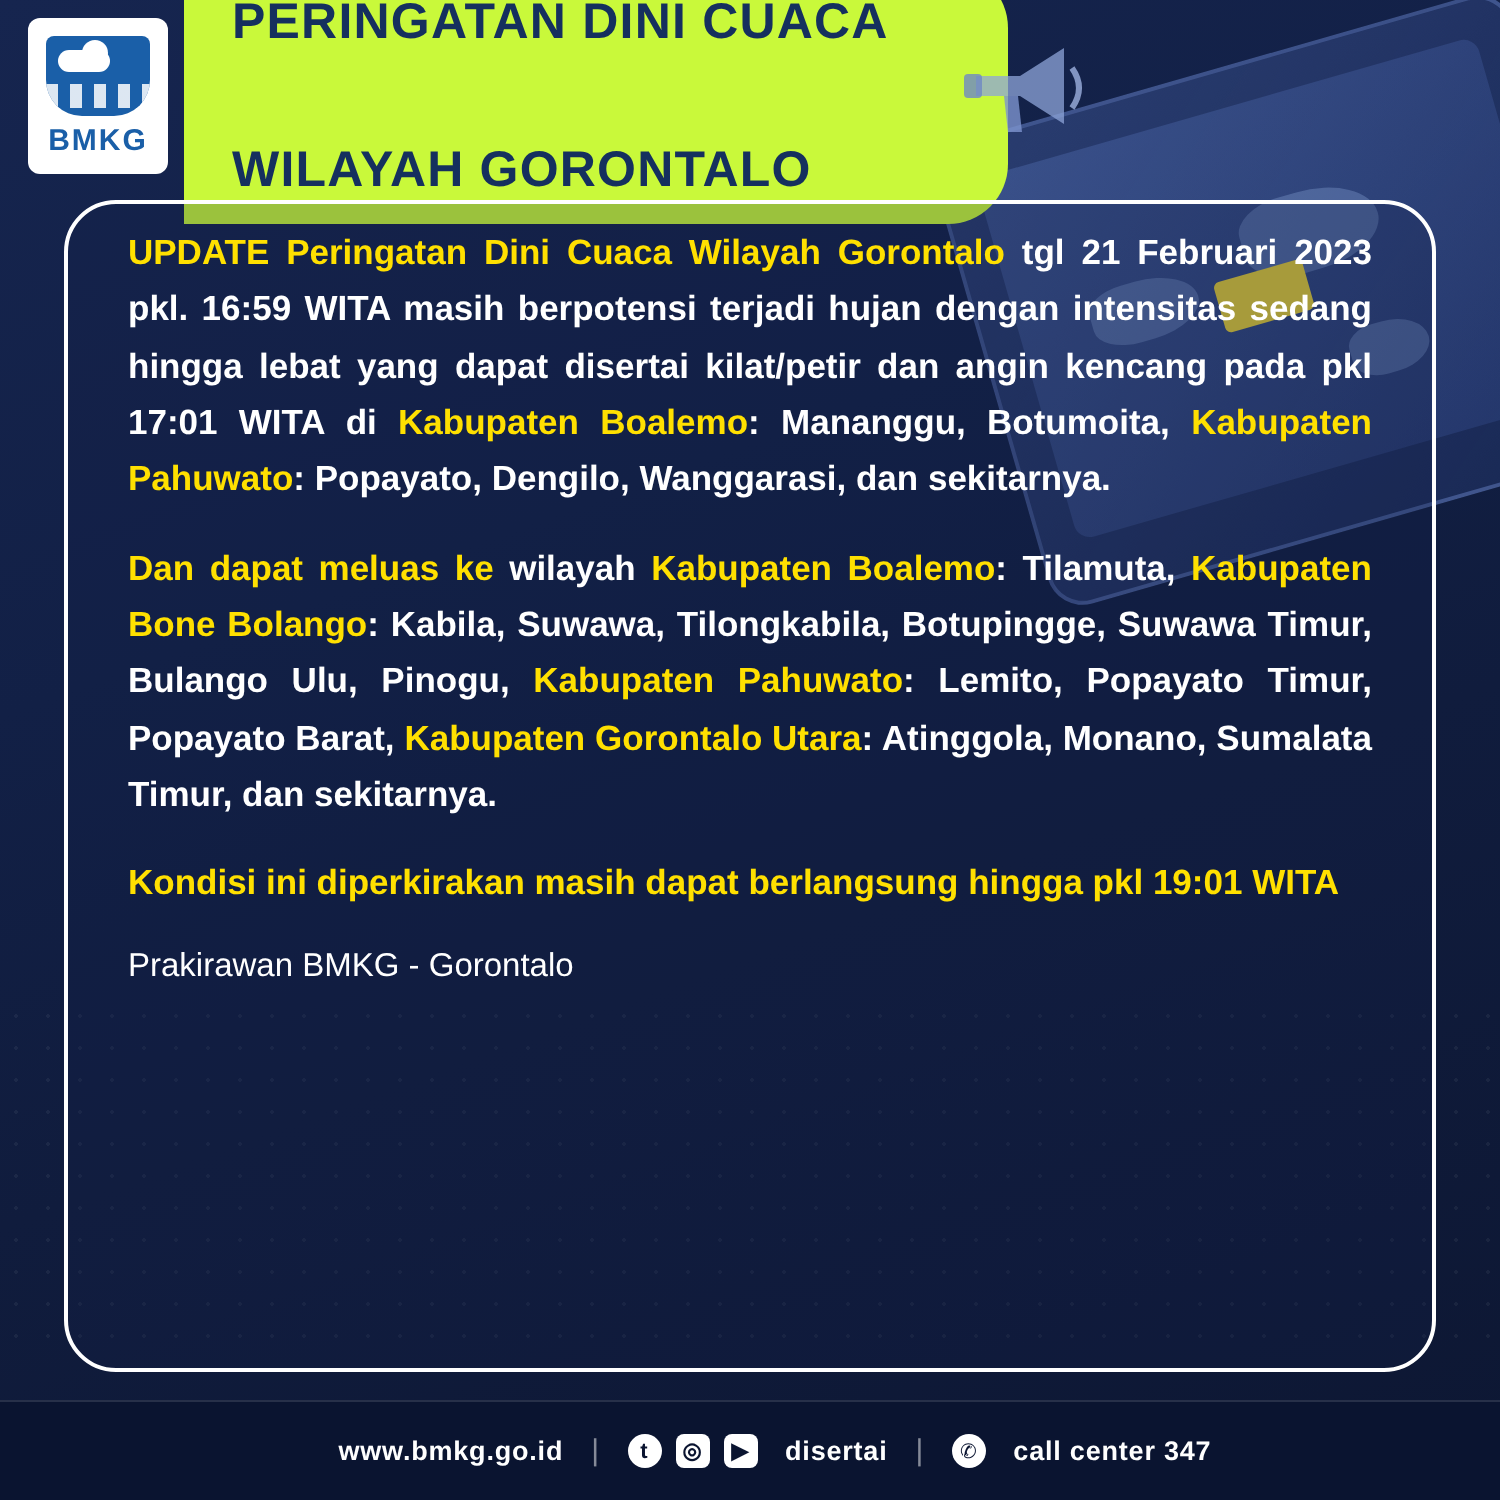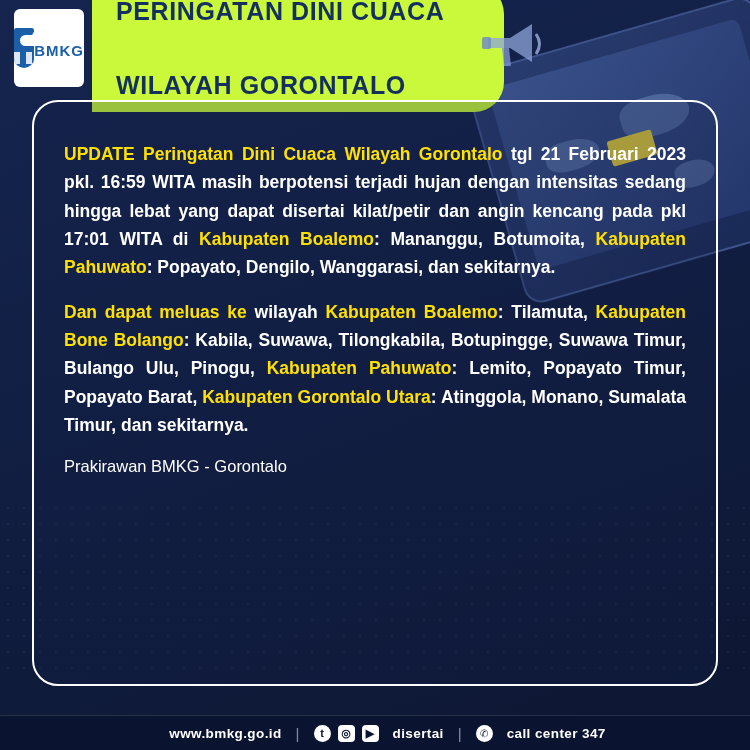--- a/index.html
+++ b/index.html
@@ -63,21 +63,21 @@
     display: flex;
     align-items: center;
   }
   .logo {
     position: relative;
     margin-left: 14px;
     width: 70px; height: 78px;
     background: #ffffff;
     border-radius: 6px;
     display: flex;
-    flex-direction: row;
+    flex-direction: column;
     align-items: center;
     justify-content: center;
     flex: none;
   }
   .logo-sky {
     width: 52px; height: 40px;
     background: #1a5fa8;
     border-radius: 4px 4px 18px 18px;
     position: relative;
     overflow: hidden;
@@ -129,21 +129,21 @@
     width: 66px; height: 56px;
   }
 
   
   .card {
     position: absolute;
     left: 32px; top: 100px;
     width: 686px; height: 586px;
     border: 2px solid #ffffff;
     border-radius: 26px;
-    padding: 38px 30px;
+    padding: 10px 30px;
     background: rgba(18,32,70,0.25);
   }
   .para {
     color: #ffffff;
     font-size: 17.5px;
     font-weight: bold;
     line-height: 1.62;
     text-align: justify;
     margin-bottom: 16px;
   }
@@ -153,21 +153,21 @@
     color: #ffffff;
     font-size: 16.5px;
     font-weight: normal;
     margin-top: 18px;
   }
 
   
   .footer {
     position: absolute;
     left: 0; bottom: 0;
-    width: 750px; height: 35px;
+    width: 750px; height: 50px;
     background: #0a1430;
     border-top: 1px solid rgba(255,255,255,0.12);
     display: flex;
     align-items: center;
     justify-content: center;
     gap: 14px;
     padding-left: 25px;
   }
   .footer-text {
     color: #ffffff;
@@ -224,20 +224,21 @@
       <path d="M8 22 L30 22 L52 8 L52 46 L30 32 L8 32 Z" fill="#8ea4d8" opacity="0.75"></path>
       <rect x="2" y="21" width="9" height="12" rx="2" fill="#6f88c4" opacity="0.8"></rect>
       <path d="M22 32 L29 32 L31 50 L24 50 Z" fill="#7d94ce" opacity="0.8"></path>
       <path d="M56 18 q7 10 0 20" stroke="#9db2e0" stroke-width="3" fill="none" opacity="0.8"></path>
     </svg>
   </div>
 
   <div class="card">
     <div class="para" id="p1"><span class="hl">UPDATE Peringatan Dini Cuaca Wilayah Gorontalo </span><span>tgl 21 Februari 2023 pkl. 16:59 WITA masih berpotensi terjadi hujan dengan intensitas sedang hingga lebat yang dapat disertai kilat/petir dan angin kencang pada pkl 17:01 WITA di </span><span class="hl">Kabupaten Boalemo</span><span>: Mananggu, Botumoita, </span><span class="hl">Kabupaten Pahuwato</span><span>: Popayato, Dengilo, Wanggarasi, dan sekitarnya.</span></div>
     <div class="para" id="p2"><span class="hl">Dan dapat meluas ke </span><span>wilayah </span><span class="hl">Kabupaten Boalemo</span><span>: Tilamuta, </span><span class="hl">Kabupaten Bone Bolango</span><span>: Kabila, Suwawa, Tilongkabila, Botupingge, Suwawa Timur, Bulango Ulu, Pinogu, </span><span class="hl">Kabupaten Pahuwato</span><span>: Lemito, Popayato Timur, Popayato Barat, </span><span class="hl">Kabupaten Gorontalo Utara</span><span>: Atinggola, Monano, Sumalata Timur, dan sekitarnya.</span></div>
+    <div class="para" id="p3"><span class="hl">Kondisi ini diperkirakan masih dapat berlangsung hingga pkl 19:01 WITA</span></div>
     <div class="sig">Prakirawan BMKG - Gorontalo</div>
   </div>
 
   <div class="footer">
     <span class="footer-text">www.bmkg.go.id</span>
     <span class="divider">|</span>
     <span class="social">
       <span class="sic circle">t</span>
       <span class="sic">◎</span>
       <span class="sic">▶</span>

